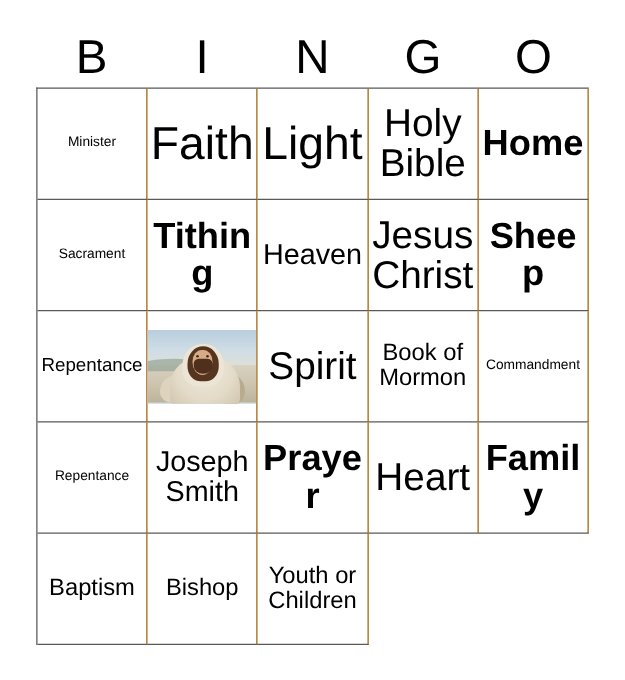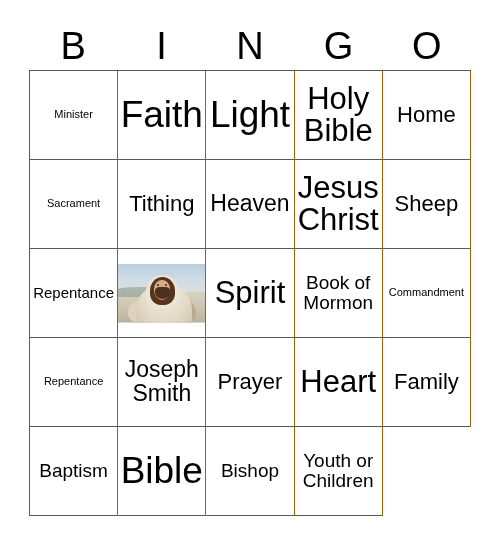--- a/index.html
+++ b/index.html
@@ -74,21 +74,21 @@
     width: 100%;
     line-height: 1.04;
     word-wrap: break-word;
   }
 
   
   .fs-xs  .txt { font-size: 11px; }
   .fs-s   .txt { font-size: 15px; }
   .fs-m   .txt { font-size: 19px; }
   .fs-l   .txt { font-size: 23px; }
-  .fs-xl  .txt { font-size: 22px; }
+  .fs-xl  .txt { font-size: 29px; font-weight: bold; }
   .fs-xxl .txt { font-size: 31px; }
   .fs-max .txt { font-size: 37px; }
 
   
   .photo-cell {
     padding: 0;
   }
   .photo {
     position: relative;
     width: 88px;
@@ -285,23 +285,20 @@
     <div class="cell fs-xxl">
         <span class="txt">Heart</span>
       </div>
 
     <div class="cell fs-xl">
         <span class="txt">Family</span>
       </div>
     <div class="cell fs-m">
         <span class="txt">Baptism</span>
       </div>
-    <div class="cell fs-max">
-        <span class="txt">Bible</span>
-      </div>
     <div class="cell fs-m">
         <span class="txt">Bishop</span>
       </div>
     <div class="cell fs-m">
         <span class="txt">Youth or Children</span>
       </div>
 
   </div>
 </div>
 

